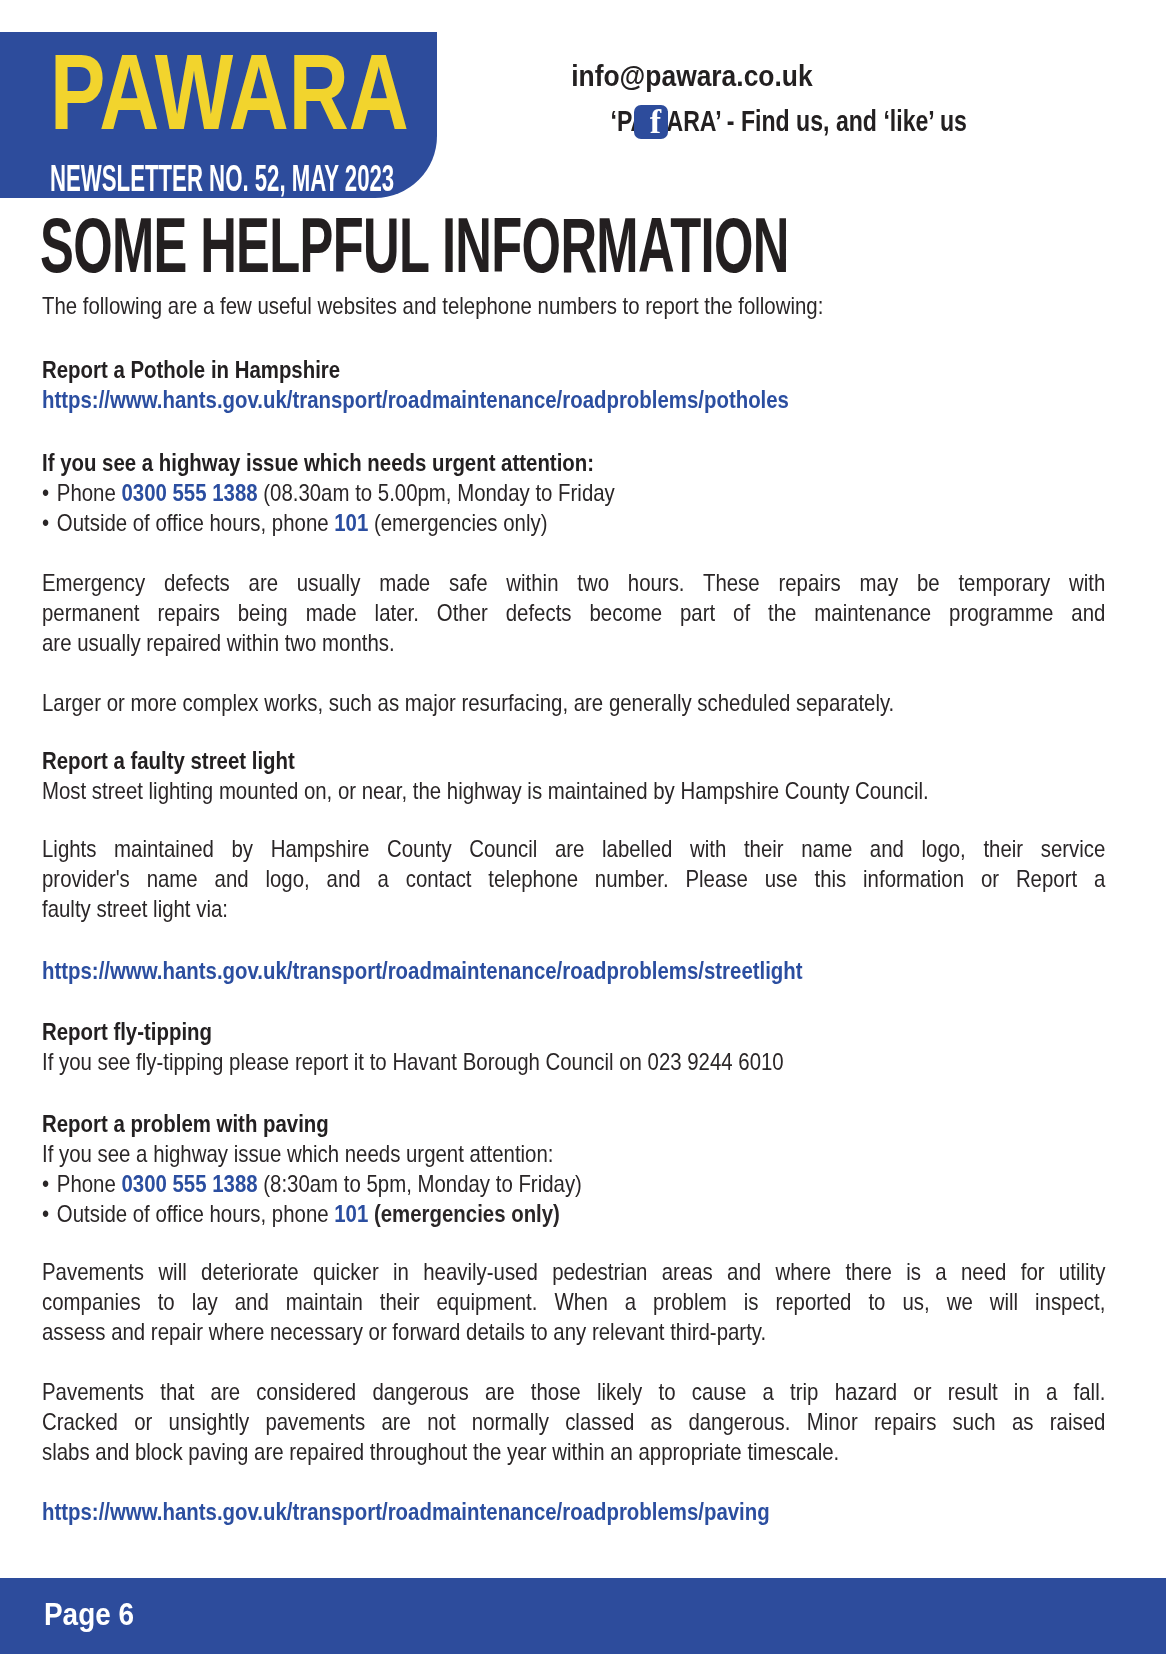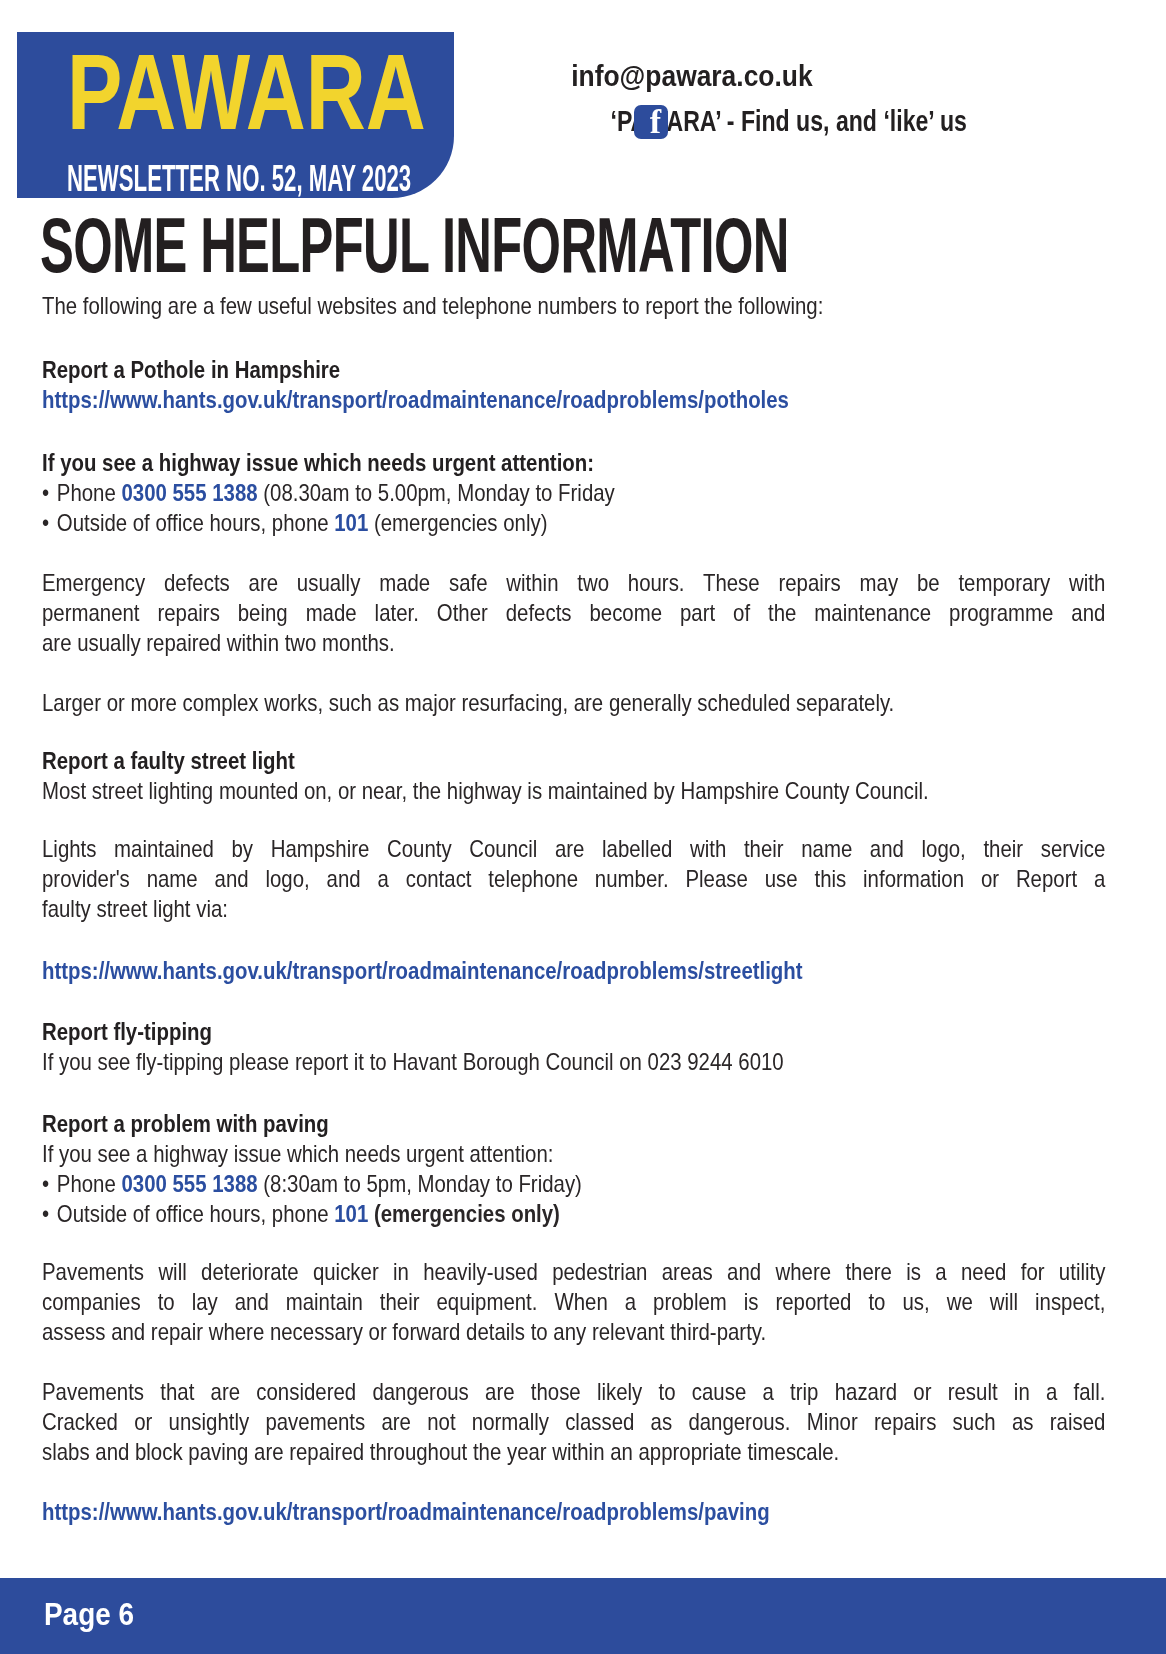--- a/index.html
+++ b/index.html
@@ -7,21 +7,20 @@
     width:1166px;height:1654px;position:relative;overflow:hidden;
     background:#ffffff;
     font-family:"Liberation Sans","DejaVu Sans",sans-serif;
     color:var(--text-dark,#252122);
   }
   
   .logo-box{
     position:absolute;left:0;top:32px;width:437px;height:166px;
     background:var(--brand-blue,#2d4c9c);
     border-bottom-right-radius:62px;
-    margin-left:17px;
   }
   .logo-title{
     position:absolute;left:50px;top:6px;
     font-size:108px;font-weight:bold;line-height:108px;letter-spacing:0px;
     color:var(--brand-yellow,#f2d42d);
     transform:scaleX(0.77);transform-origin:left top;white-space:nowrap;
   }
   .logo-sub{
     position:absolute;left:50px;top:128px;
     font-size:37px;font-weight:bold;line-height:37px;

